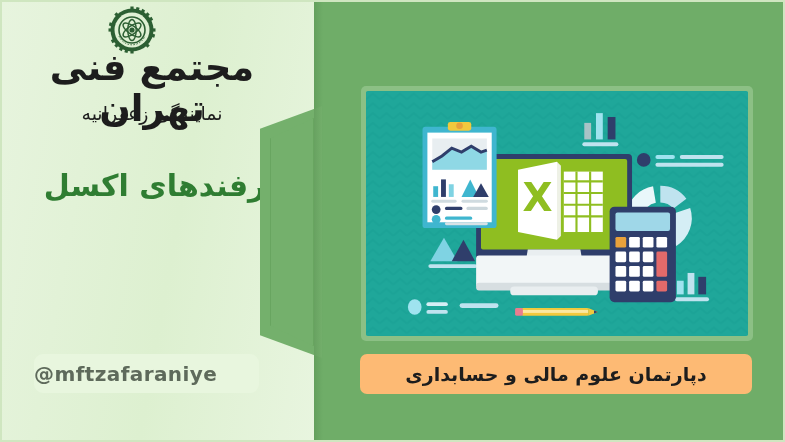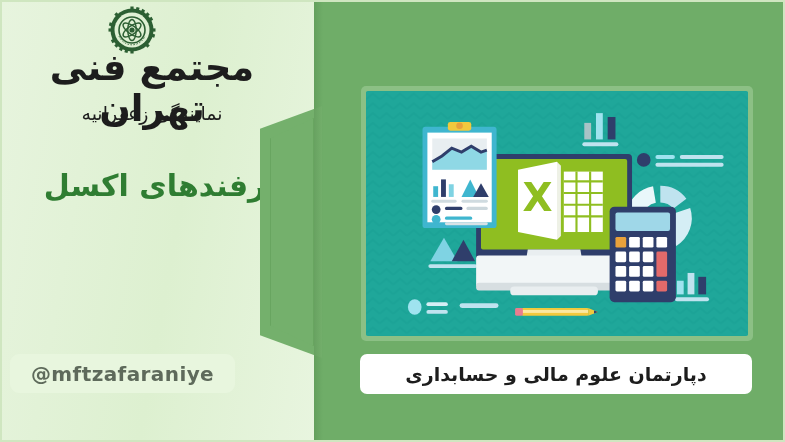--- a/index.html
+++ b/index.html
@@ -121,46 +121,46 @@
     font-weight: bold;
     font-size: 30px;
     line-height: 1.42;
     font-family: "DejaVu Sans", "Liberation Sans", sans-serif;
   }
   .headline .l2 { display: block; }
 
   
   .handle-badge {
     position: absolute;
-    left: 8px;
+    left: 32px;
     top: 352px;
     width: 225px;
     height: 39px;
     background: #e8f6de;
     border-radius: 9px;
     display: flex;
     align-items: center;
-    justify-content: center;
+    justify-content: flex-start;
   }
   .handle-text {
     font-size: 20px;
     font-weight: bold;
     color: #5e6a5b;
     letter-spacing: 0.4px;
     font-family: "DejaVu Sans", "Liberation Sans", sans-serif;
   }
 
   
   .dept-banner {
     position: absolute;
     left: 358px;
     top: 352px;
     width: 392px;
     height: 40px;
-    background: #ffffff;
+    background: #fdba74;
     border-radius: 7px;
     display: flex;
     align-items: center;
     justify-content: center;
   }
   .dept-text {
     direction: rtl;
     font-size: 19px;
     font-weight: bold;
     color: #1d1d1d;

